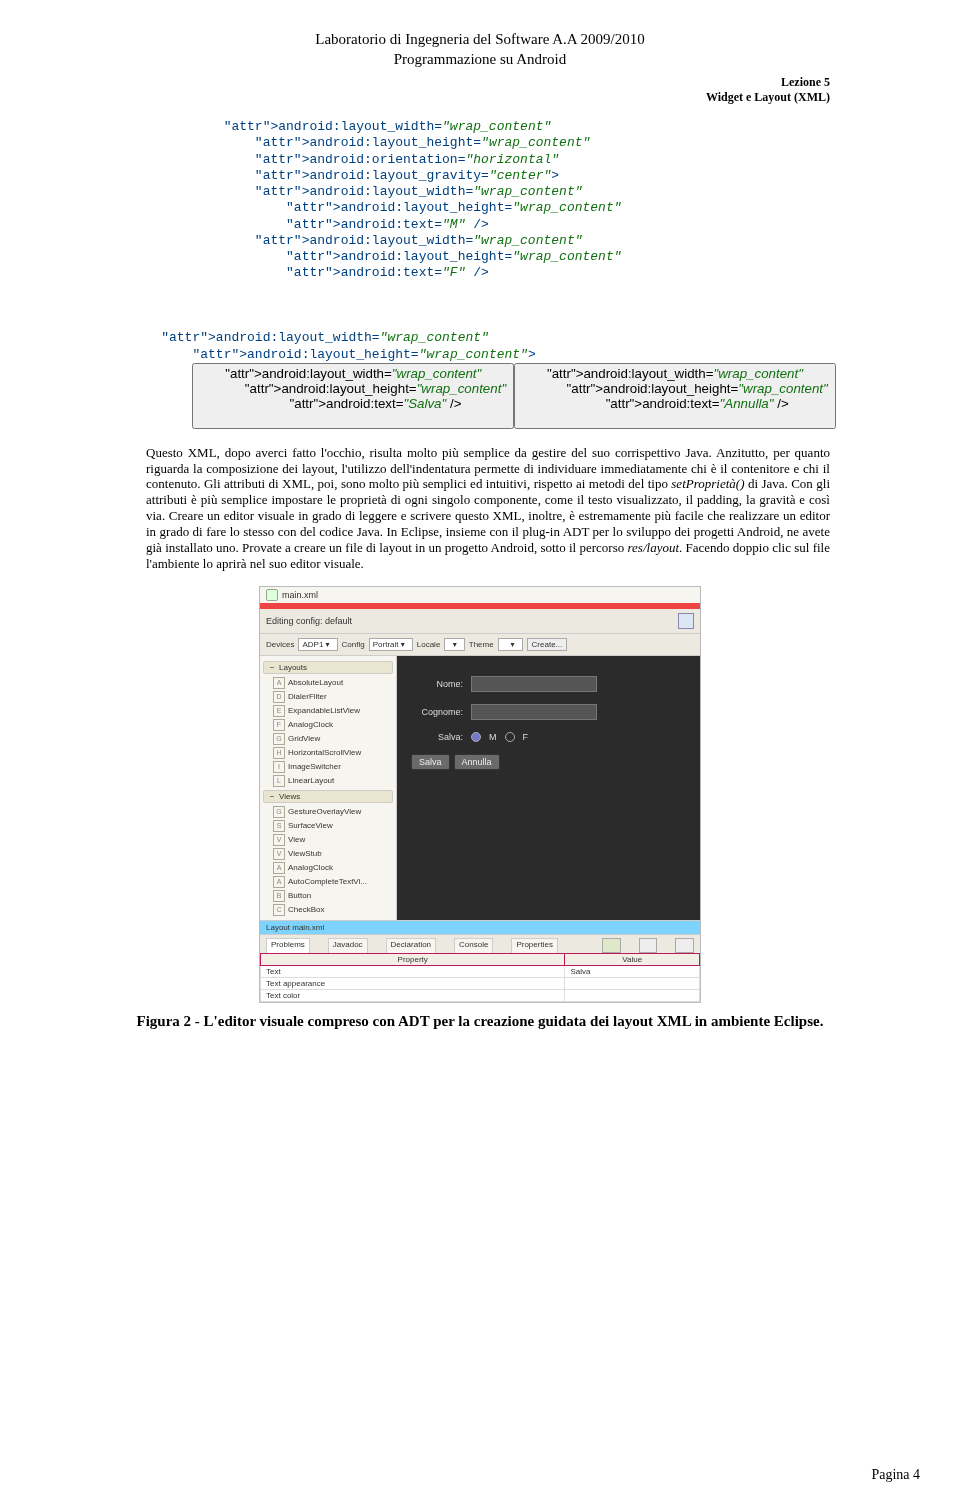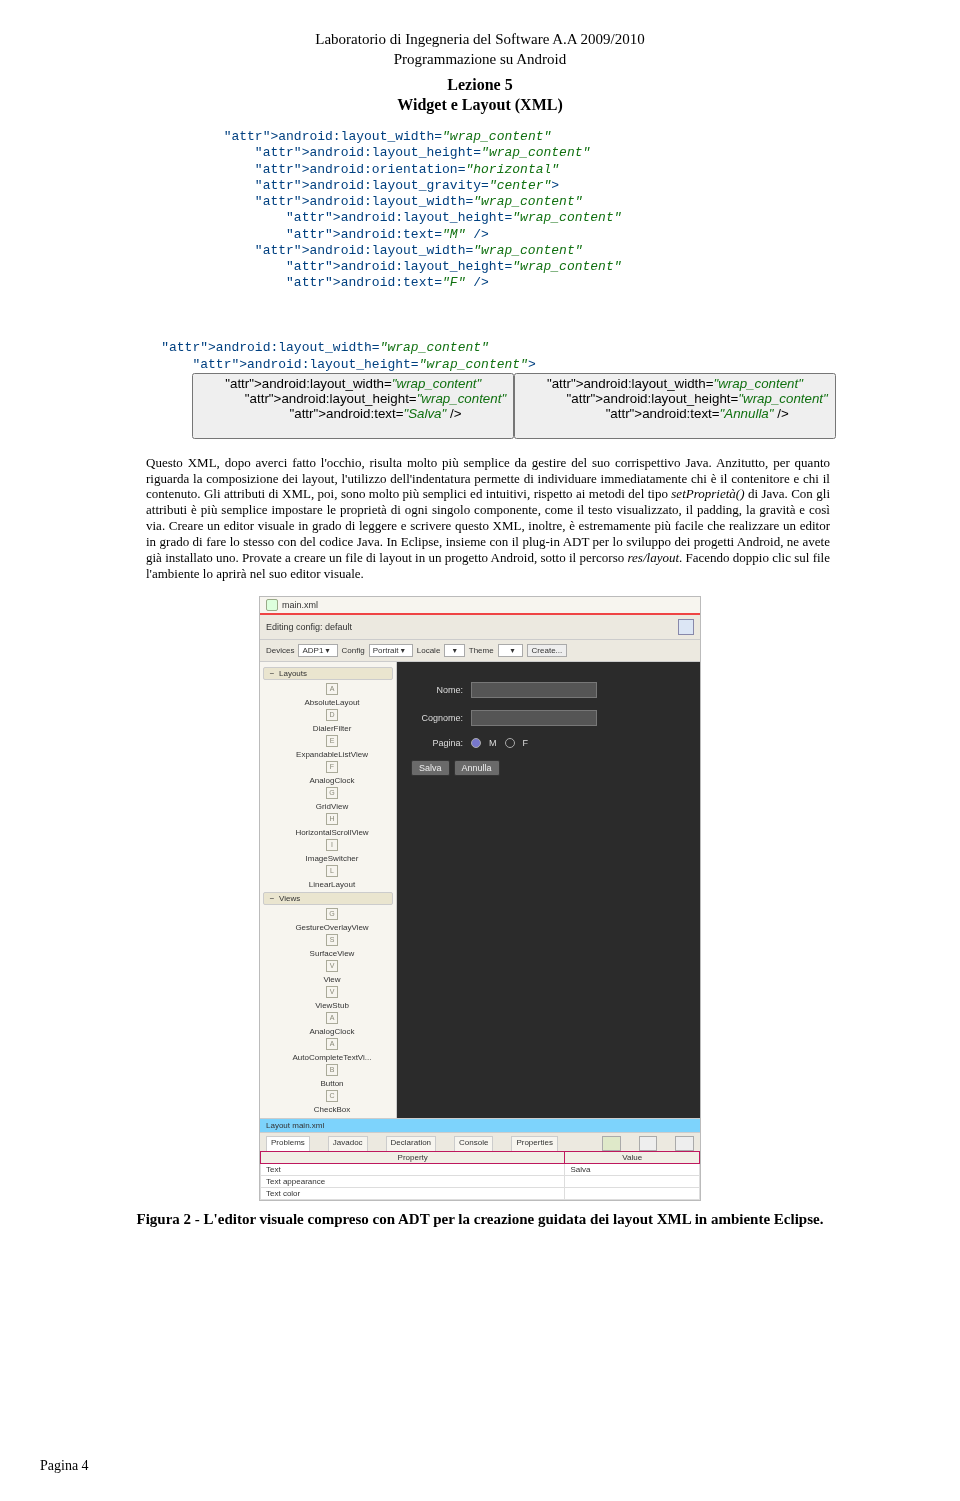--- a/index.html
+++ b/index.html
@@ -16,23 +16,23 @@
     box-sizing: border-box;
     position: relative;
   }
   .hdr {
     text-align: center;
     font-size: 15px;
     line-height: 1.3;
     margin-bottom: 6px;
   }
   .sect {
-    text-align: center;
+    text-align: right;
     font-weight: bold;
-    font-size: 16px;
+    font-size: 12px;
     line-height: 1.25;
     margin-bottom: 14px;
   }
   .code {
     font-family: "Courier New", monospace;
     font-size: 13px;
     line-height: 1.25;
     white-space: pre;
     color: #004080;
     margin: 0 0 16px 0;
@@ -52,55 +52,55 @@
   .editor {
     display: inline-block;
     width: 440px;
     background: #ece9e0;
     border: 1px solid #bbb;
     font-family: Arial, sans-serif;
     font-size: 9px;
     text-align: left;
     color: #333;
   }
-  .ed-tab { background:#f7f5ef; border-bottom:2px solid #ef4444; padding:2px 6px; display:flex; align-items:center; gap:4px; }
+  .ed-tab { background:#f7f5ef; border-bottom:6px solid #ef4444; padding:2px 6px; display:flex; align-items:center; gap:4px; }
   .ed-tab .dot { width:10px;height:10px;border:1px solid #9a8;border-radius:2px;background:#dfd;}
   .ed-row1 { padding:4px 6px; display:flex; align-items:center; gap:6px; border-bottom:1px solid #ccc;}
   .ed-row1 .spacer{flex:1;}
   .ed-sq{width:14px;height:14px;background:#dce6f5;border:1px solid #88a;}
   .ed-row2 { padding:4px 6px; display:flex; align-items:center; gap:4px; font-size:8px; border-bottom:1px solid #ccc; flex-wrap:nowrap;}
   .ed-row2 .sel{border:1px solid #aaa;background:#fff;padding:1px 3px;}
   .ed-row2 .mini{width:8px;height:8px;display:inline-block;}
   .ed-row2 .btn{border:1px solid #aaa;background:#eee;padding:1px 4px;}
   .ed-main{display:flex;}
   .ed-side{width:130px;background:#f7f5ef;border-right:1px solid #ccc;padding:3px;}
   .ed-grp{background:#eae5cf;border:1px solid #ccc;border-radius:2px;padding:1px 4px;margin:2px 0;font-size:8px;display:flex;align-items:center;gap:3px;}
   .ed-grp .ch{width:8px;text-align:center;}
-  .ed-item{display:flex;align-items:center;gap:3px;padding:1px 2px 1px 10px;font-size:8px;flex-direction:column;}
+  .ed-item{display:flex;align-items:center;gap:3px;padding:1px 2px 1px 10px;font-size:8px;}
   .ed-item .ic{width:10px;height:10px;border:1px solid #aa9;display:inline-flex;align-items:center;justify-content:center;font-size:7px;color:#887;}
   .ed-canvas{flex:1;background:#2b2b2b;padding:8px;min-height:180px;}
   .phone-row{display:flex;align-items:center;margin:12px 6px;color:#ddd;font-size:9px;gap:8px;}
   .phone-row .lbl{width:52px;text-align:right;}
   .phone-row input{background:#555;border:1px solid #777;height:12px;width:120px;}
   .phone-row .radio{width:8px;height:8px;border:1px solid #aaa;border-radius:50%;display:inline-block;}
   .phone-row .radio.sel{background:#77c;}
   .phone-btns{display:flex;gap:4px;margin:8px 6px;}
   .phone-btn{background:#6a6a6a;border:1px solid #333;color:#eee;font-size:9px;padding:2px 7px;border-radius:2px;}
   .ed-foot{border-top:1px solid #ccc;padding:2px 6px;font-size:8px;background:#7dd3fc;}
   .ed-tabs2{display:flex;gap:18px;padding:3px 6px 0 6px;font-size:8px;background:#ece9e0;border-top:1px solid #ccc;}
   .ed-tabs2 span{border:1px solid #ccc;border-bottom:none;padding:1px 4px;background:#f7f5ef;}
   .ed-tabs2 span:first-child{background:#fff;}
   .ed-tabs2 .gap{flex:1;border:none;background:none;}
   .ed-tabs2 .ic2{width:11px;height:11px;border:1px solid #aaa;background:#eee;}
   .ed-tabs2 .ic3{width:11px;height:11px;border:1px solid #aaa;background:#dfe9c9;}
   .proptable{width:100%;border-top:1px solid #ccc;font-size:8px;border-collapse:collapse;}
   .proptable td{border:1px solid #ddd;padding:1px 5px;background:#fff;}
   .proptable th{border:1px solid #be185d;padding:1px 5px;background:#f1efe6;font-weight:normal;text-align:center;}
   .caption{font-size:15px;font-weight:bold;text-align:center;margin-top:10px;}
-  .pgnum{position:absolute;bottom:27px;left:0;right:0;text-align:left;font-size:14px;}
+  .pgnum{position:absolute;bottom:18px;left:0;right:0;text-align:right;font-size:14px;}
 </style>
 </head>
 <body>
 
 <div class="page">
 
   <div class="hdr">
     <span>Laboratorio di Ingegneria del Software A.A 2009/2010</span><br>
     <span>Programmazione su Android</span>
   </div>
@@ -240,21 +240,21 @@
         <div class="ed-canvas">
           <div class="phone-row">
             <span class="lbl">Nome:</span>
             <input style="">
           </div>
           <div class="phone-row">
             <span class="lbl">Cognome:</span>
             <input style="">
           </div>
           <div class="phone-row">
-            <span class="lbl">Pagina:</span>
+            <span class="lbl">Salva:</span>
             <span class="radio sel"></span>
               <span>M</span>
             <span class="radio"></span>
               <span>F</span>
           </div>
           <div class="phone-btns">
             <span class="phone-btn">Salva</span>
             <span class="phone-btn">Annulla</span>
           </div>
         </div>

